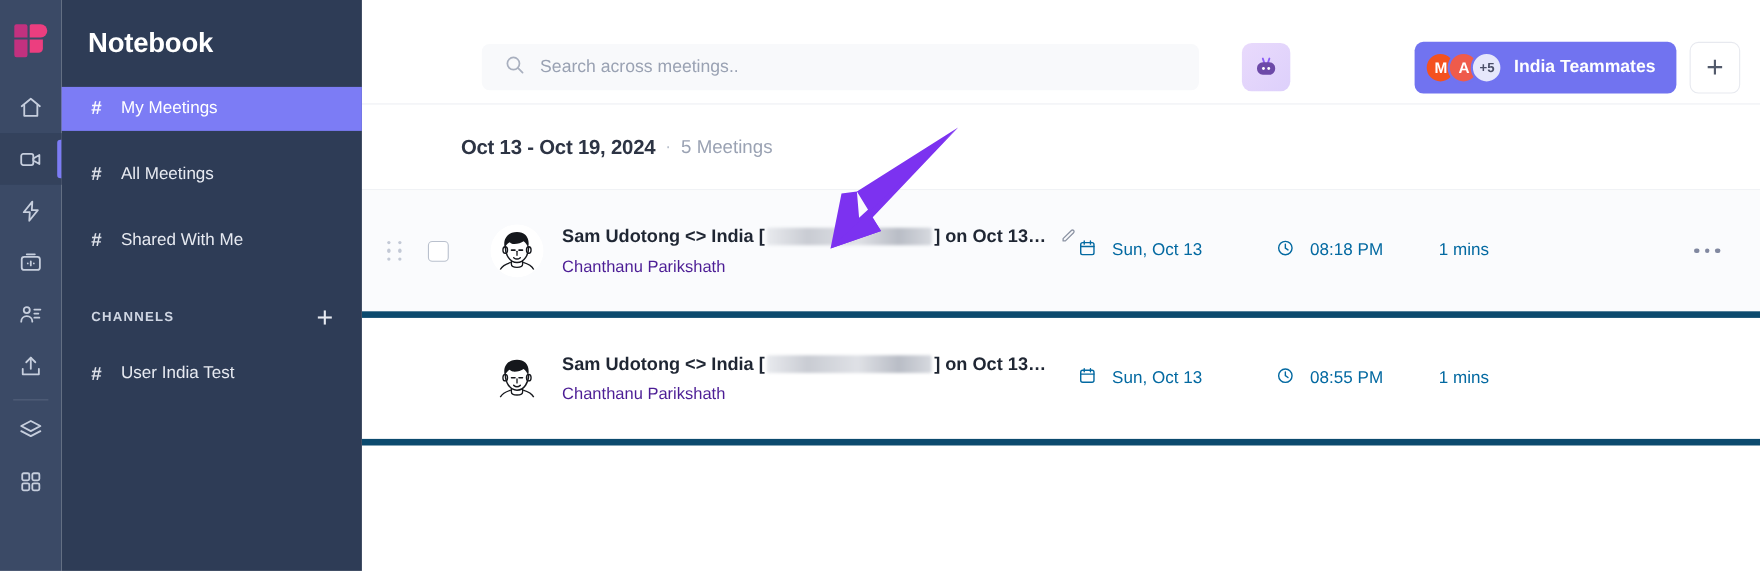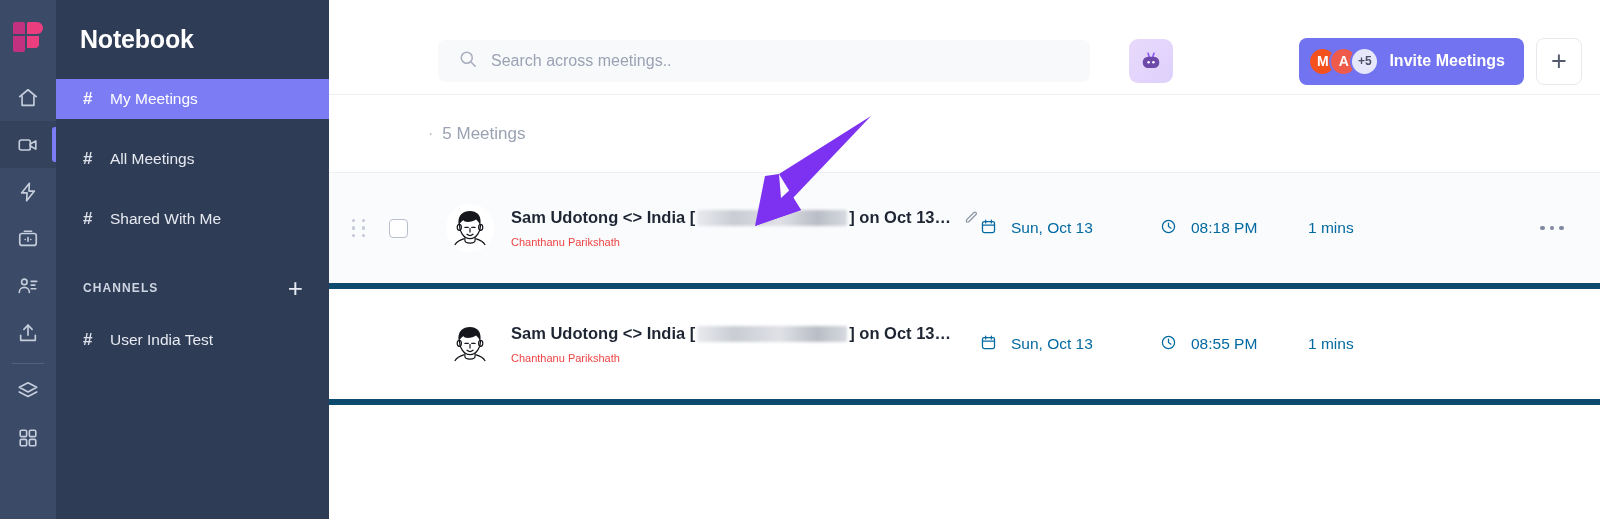--- a/index.html
+++ b/index.html
@@ -170,21 +170,21 @@
     font-size: 16.5px; font-weight: 700; color: #1f2633;
     display: flex; align-items: center; white-space: nowrap;
   }
   .redact {
     display: inline-block; height: 16px; width: 150px; margin: 0 2px;
     background: linear-gradient(90deg,#e8eaee 0%,#c9ccd3 25%,#dfe1e6 55%,#b9bdc6 80%,#d6d9df 100%);
     filter: blur(1.6px); border-radius: 2px; vertical-align: middle;
   }
   .pencil { margin-left: 12px; color: #8b93a3; display: inline-flex; }
   .pencil svg { width: 16px; height: 16px; }
-  .m-sub { font-size: 11px; color: #ef4444; margin-top: 9px; }
+  .m-sub { font-size: 15px; color: #4c1d95; margin-top: 9px; }
 
   .cellv { display: flex; align-items: center; gap: 14px; color: #0369a1; font-size: 15.5px; }
   .cellv svg { width: 17px; height: 17px; flex: 0 0 17px; }
   .dots { display: flex; gap: 5px; }
   .dots i { width: 4.5px; height: 4.5px; border-radius: 50%; background: #8188a0; display: block; }
 
   
   .anno-arrow { position: absolute; left: 735px; top: 112px; pointer-events: none; }
 </style>
 </head>
@@ -320,28 +320,29 @@
         </svg>
       </div>
 
       <div class="topbar-right">
         <div class="invite-btn">
           <div class="avatars">
             <span class="av a1">M</span>
             <span class="av a2">A</span>
             <span class="av a3">+5</span>
           </div>
-          <span class="invite-label">Invite Meetings</span>
+          <span class="invite-label">India Teammates</span>
         </div>
         <div class="plus-btn">+</div>
       </div>
     </header>
 
 
     <div class="group-head">
+      <span class="group-range">Oct 13 - Oct 19, 2024</span>
       <span class="group-dot">·</span>
       <span class="group-count">5 Meetings</span>
     </div>
 
     <div class="row sel">
       <div class="c-handle">
         <span class="handle">
             <i></i>
             <i></i>
             <i></i>

